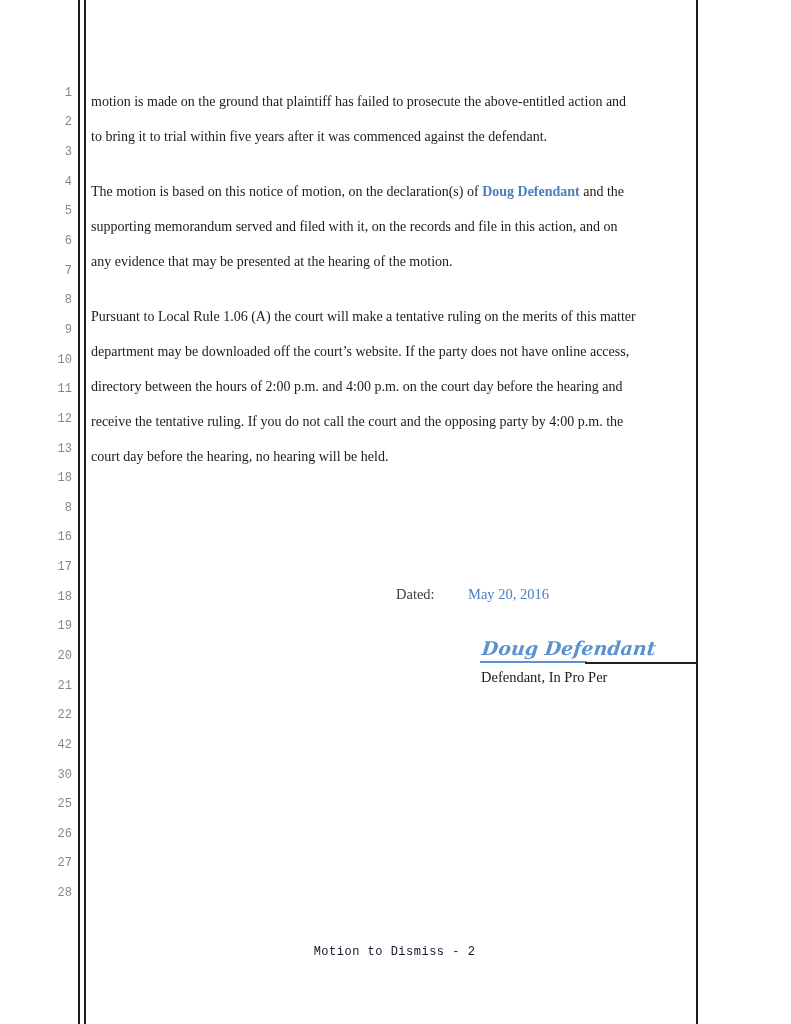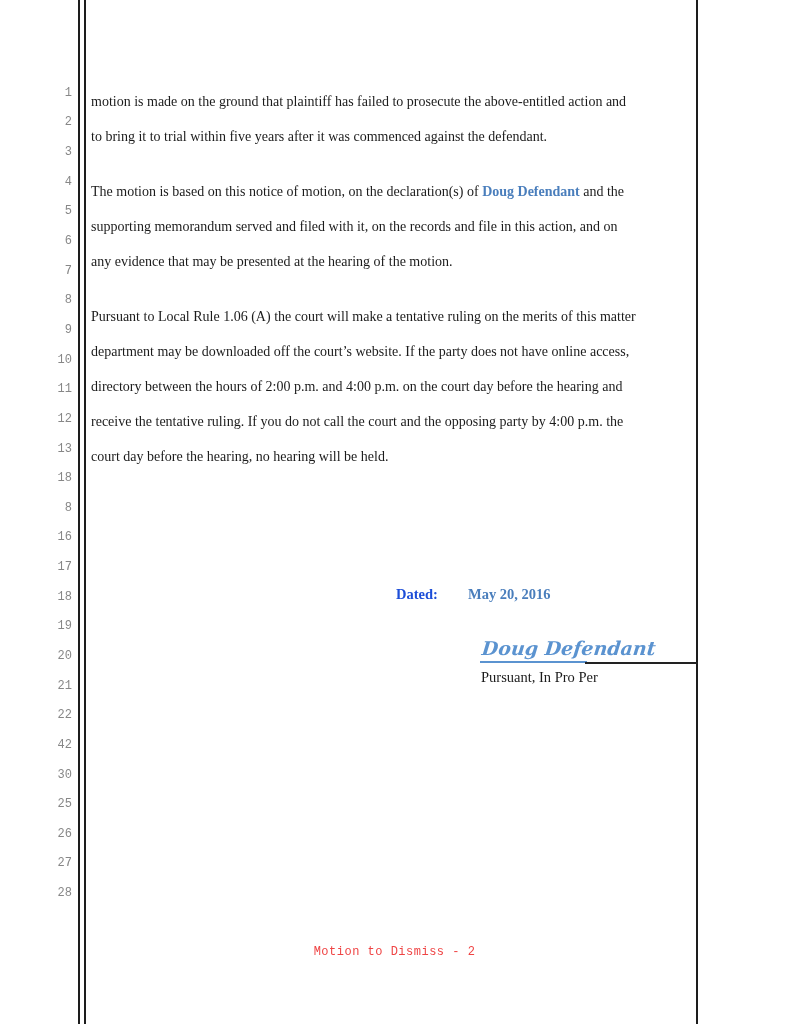--- a/index.html
+++ b/index.html
@@ -73,26 +73,25 @@
     position: absolute;
     left: 396px;
     top: 586px;
     font-size: 14.5px;
     z-index: 1;
     white-space: nowrap;
   }
   .dated-label {
     display: inline-block;
     width: 72px;
-    color: #1d4ed8;
-    font-weight: bold;
+    color: #404040;
   }
   .dated-value {
     color: var(--accent-blue, #4a7ebc);
-    font-weight: bold;
+    font-weight: normal;
   }
 
   
   .sig-script {
     position: absolute;
     left: 482px;
     top: 637px;
     font-family: "DejaVu Serif", serif;
     font-style: italic;
     font-weight: bold;
@@ -133,21 +132,21 @@
   
   .footer {
     position: absolute;
     left: 91px;
     top: 945px;
     width: 607px;
     text-align: center;
     font-family: "Liberation Mono", monospace;
     font-size: 12px;
     letter-spacing: 0.5px;
-    color: #ef4444;
+    color: #0f172a;
     z-index: 1;
   }
 </style>
 </head>
 <body>
 
 <div class="page">
 
   <div class="ln-col">
       <div class="ln">1</div>
@@ -207,17 +206,17 @@
 
   </div>
 
   <div class="dated-row">
     <span class="dated-label">Dated:</span><span class="dated-value">May 20, 2016</span>
   </div>
 
   <div class="sig-script">Doug Defendant</div>
   <div class="sig-underline-blue"></div>
   <div class="sig-line-black"></div>
-  <div class="sig-title">Pursuant, In Pro Per</div>
+  <div class="sig-title">Defendant, In Pro Per</div>
 
   <div class="footer">Motion to Dismiss - 2</div>
 
 </div>
 
 </body></html>

